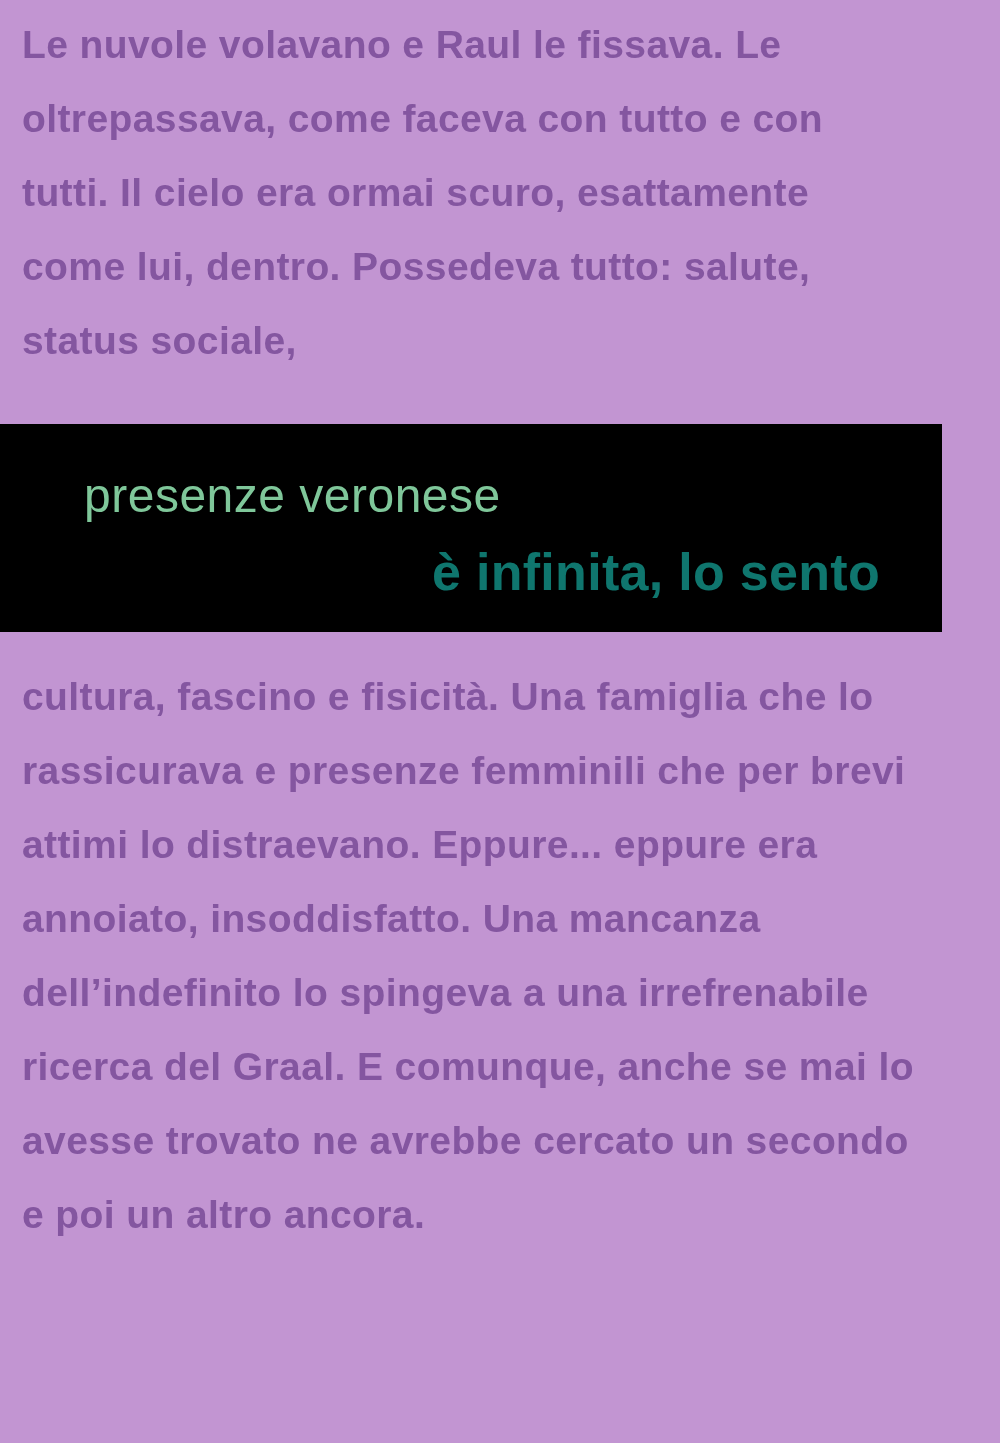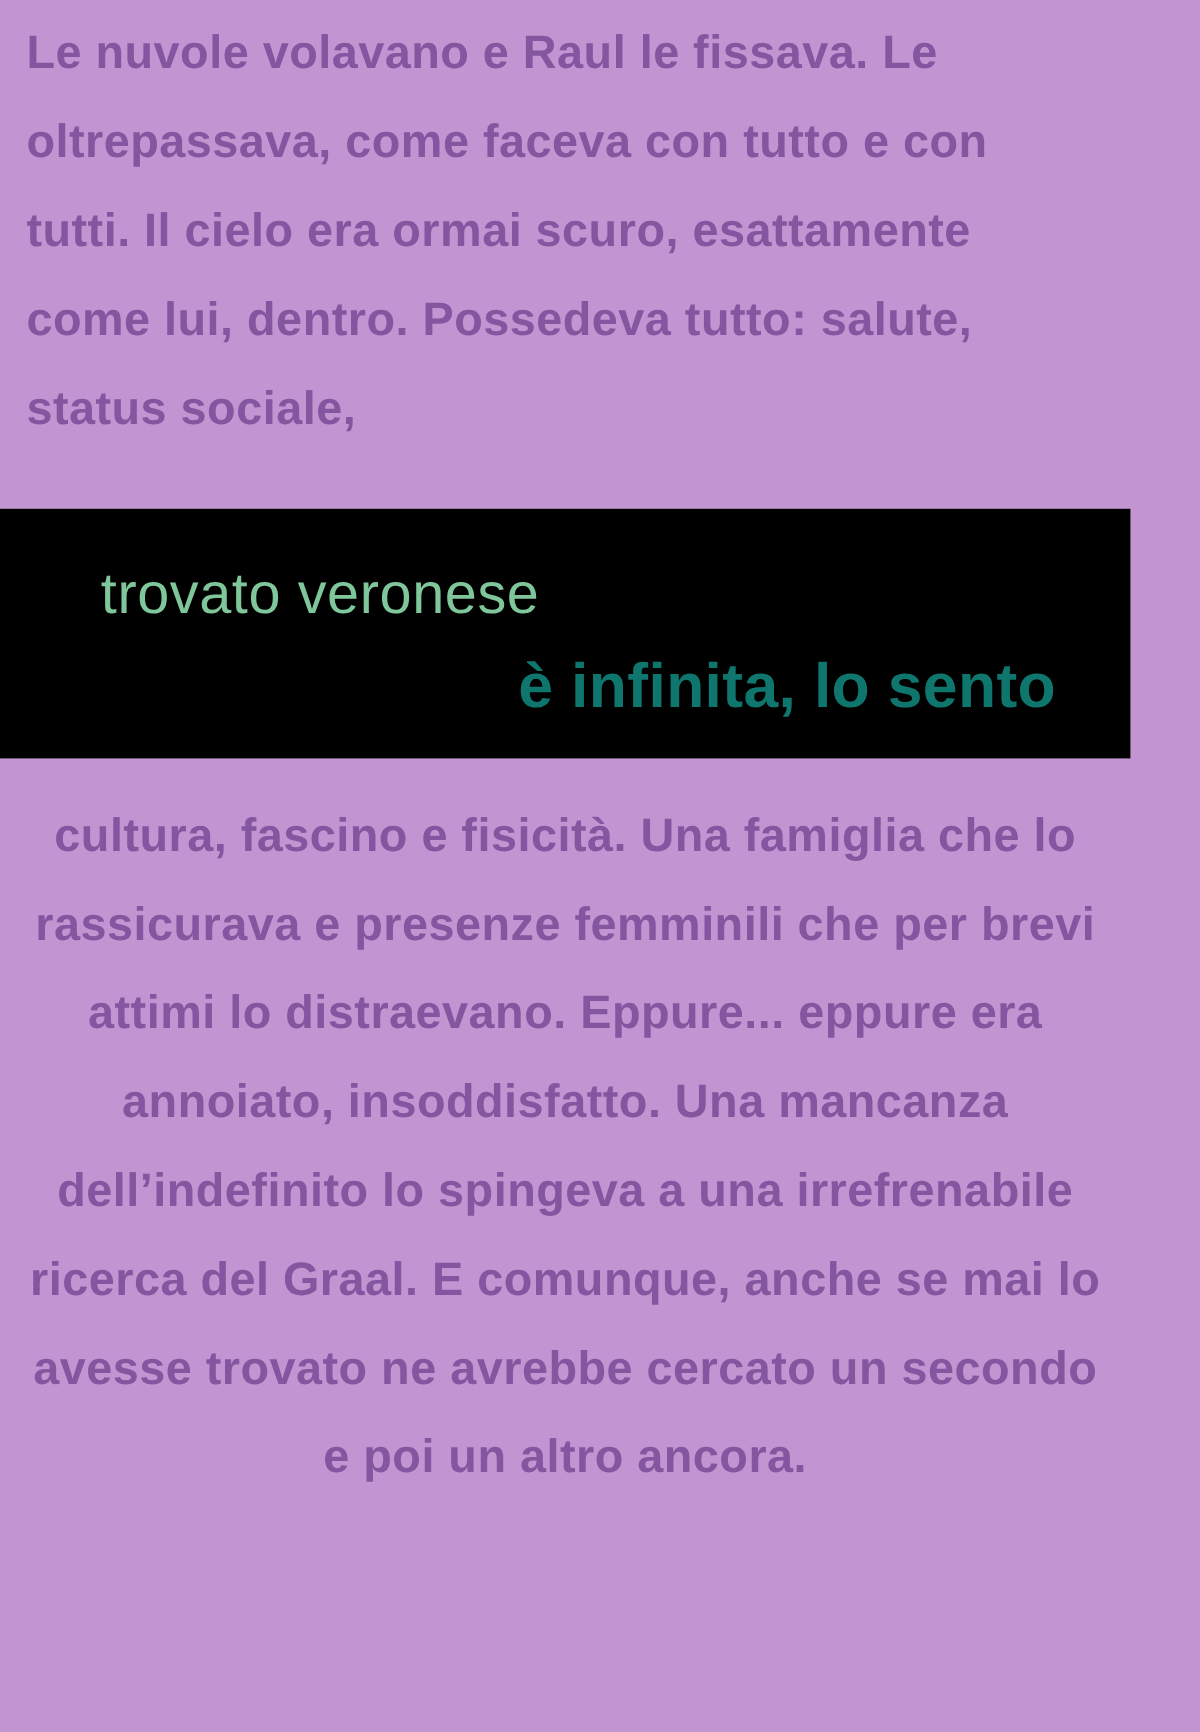--- a/index.html
+++ b/index.html
@@ -60,37 +60,36 @@
     letter-spacing: 0.3px;
     position: absolute;
     right: 62px;
     top: 118px;
     white-space: nowrap;
   }
   .blurb-bottom {
     padding-top: 28px;
     flex: 1 1 auto;
     overflow: hidden;
-    text-align: center;
   }
   .blurb p {
     margin: 0;
   }
 </style>
 </head>
 <body>
 
 <div class="cover">
 
   <div class="blurb blurb-top">
     <p>Le nuvole volavano e Raul le fissava. Le oltrepassava, come faceva con tutto e con tutti. Il cielo era ormai scuro, esattamente come lui, dentro. Possedeva tutto: salute, status sociale,</p>
   </div>
 
   <div class="band">
-    <div class="author">trovato veronese</div>
+    <div class="author">presenze veronese</div>
     <div class="title">è infinita, lo sento</div>
   </div>
 
   <div class="blurb blurb-bottom">
     <p>cultura, fascino e fisicità. Una famiglia che lo rassicurava e presenze femminili che per brevi attimi lo distraevano. Eppure... eppure era annoiato, insoddisfatto. Una mancanza dell’indefinito lo spingeva a una irrefrenabile ricerca del Graal. E comunque, anche se mai lo avesse trovato ne avrebbe cercato un secondo e poi un altro ancora.</p>
   </div>
 
 </div>
 
 </body></html>

